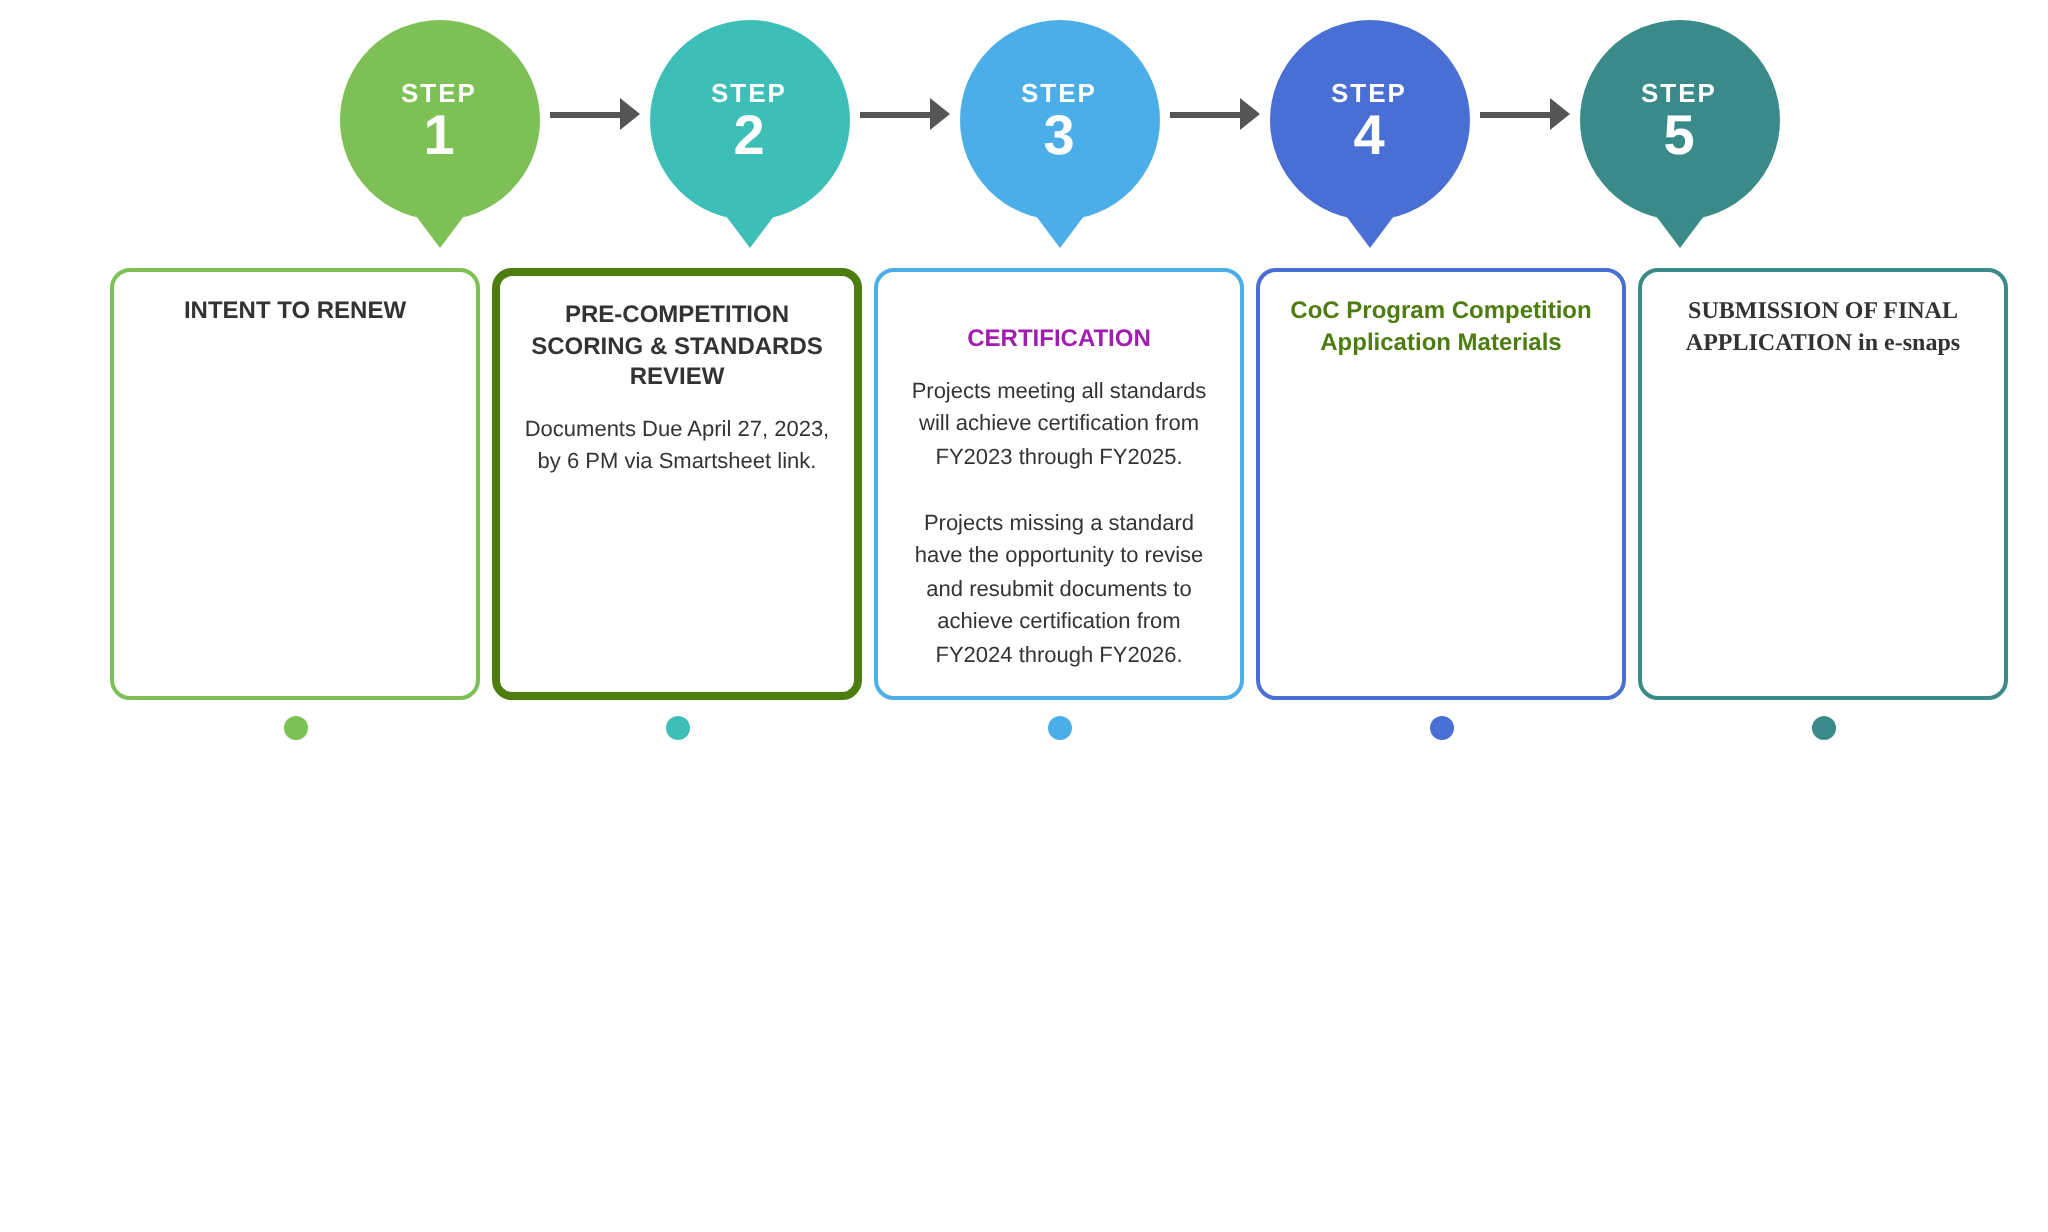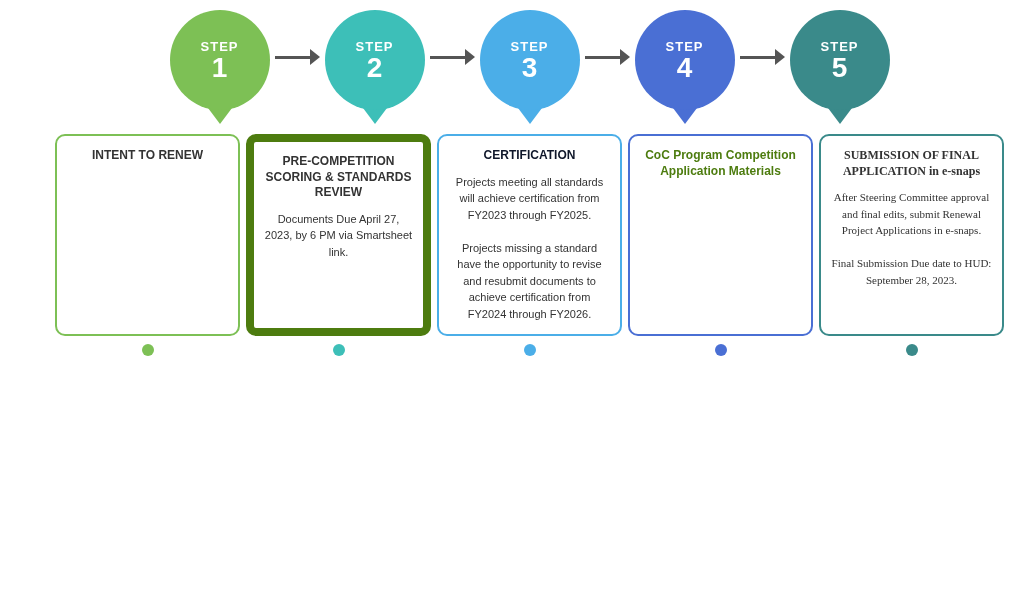--- a/index.html
+++ b/index.html
@@ -166,25 +166,25 @@
       width: 12px;
       height: 12px;
       border-radius: 50%;
       margin-top: 8px;
     }
 
     
     .card-step1 { border: 2px solid #7dc055; }
     .card-step1 .card-title { color: #333; }
 
-    .card-step2 { border: 8px solid #4d7c0f; }
+    .card-step2 { border: 4px solid #4d7c0f; }
     .card-step2 .card-title { color: #333; }
 
     .card-step3 { border: 2px solid #4baee8; }
-    .card-step3 .card-title { color: #0f172a; }
+    .card-step3 .card-title { color: #a21caf; margin-top: 14px; }
 
     .card-step4 { border: 2px solid #4a6fd4; }
     .card-step4 .card-title { color: #4d7c0f; }
 
     .card-step5 { border: 2px solid #3a8a8a; font-family: Liberation Serif, serif; }
     .card-step5 .card-title { color: #333; }
   </style>
 </head>
 <body>
 
@@ -294,21 +294,18 @@
     <div class="card-wrapper">
       <div class="card card-step4">
         <div class="card-title">CoC Program Competition Application Materials</div>
       </div>
       <div class="card-dot" style="background:#4a6fd4;"></div>
     </div>
 
     <div class="card-wrapper">
       <div class="card card-step5">
         <div class="card-title">SUBMISSION OF FINAL APPLICATION in e-snaps</div>
-        <div class="card-body" style="white-space:pre-line;">After Steering Committee approval and final edits, submit Renewal Project Applications in e-snaps.
-
-Final Submission Due date to HUD: September 28, 2023.</div>
       </div>
       <div class="card-dot" style="background:#3a8a8a;"></div>
     </div>
 
   </div>
 </div>
 
 </body></html>

